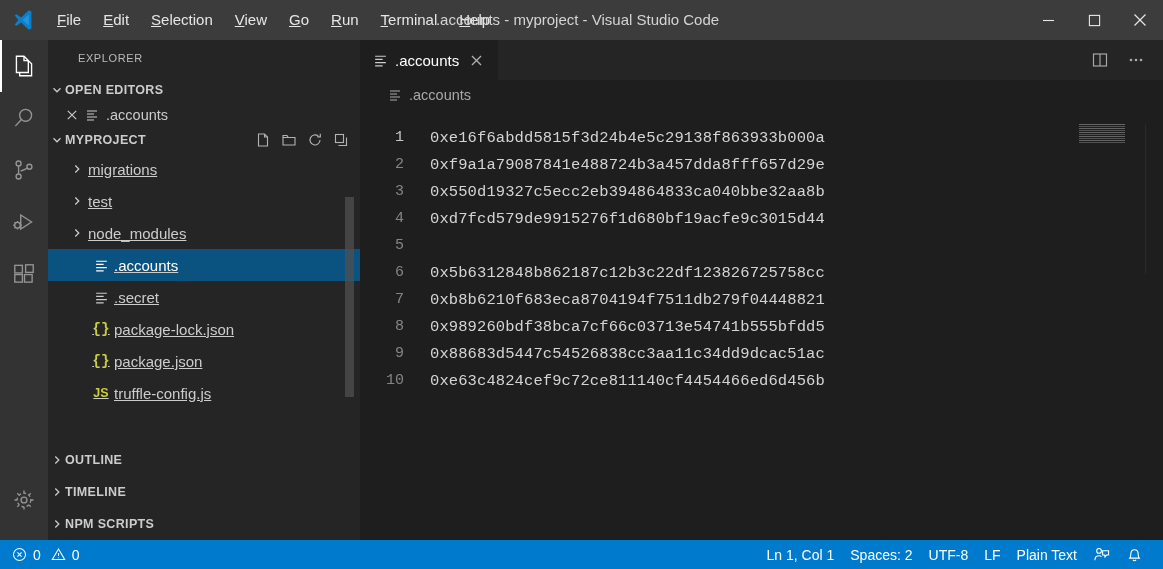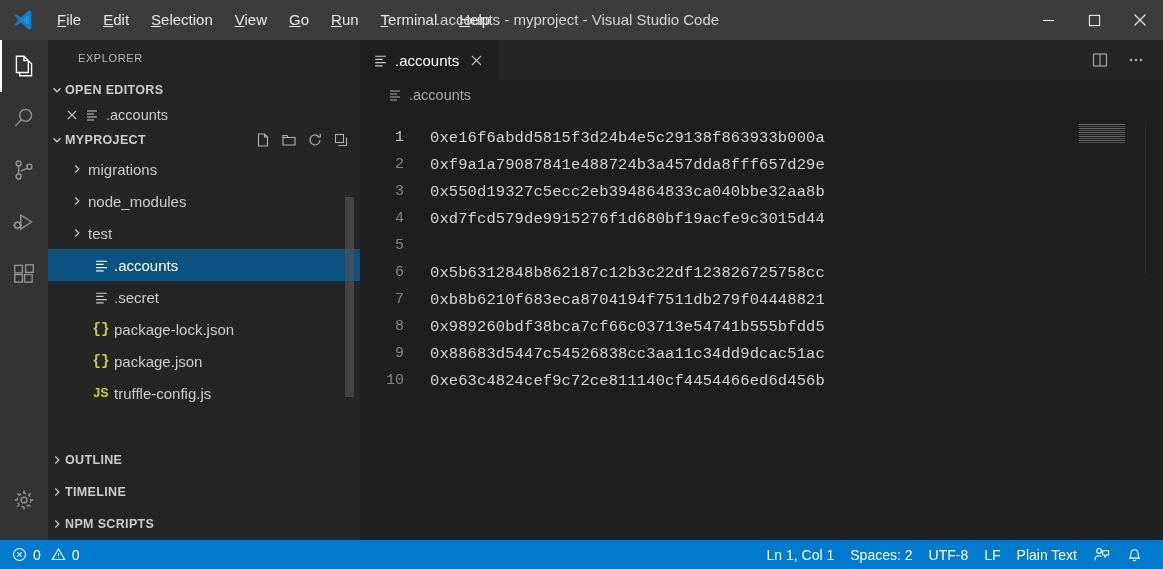--- a/index.html
+++ b/index.html
@@ -291,47 +291,47 @@
           </span>
           <span class="hdr-act">
             <svg width="16" height="16" viewBox="0 0 16 16" fill="none" stroke="#cccccc" stroke-width="1.1">
               <rect x="2.5" y="2.5" width="8" height="8"></rect>
                 <path d="M5.5 13.5h8v-8"></path>
             </svg>
           </span>
         </span>
       </div>
 
-      <div class="tree" style="height:258px;">
+      <div class="tree" style="height:258px;text-decoration:underline;">
 
         <div class="tree-row">
           <span class="chev">
             <svg width="12" height="12" viewBox="0 0 12 12" fill="none" stroke="#cccccc" stroke-width="1.25">
                 <path d="M4.3 2.5 7.8 6l-3.5 3.5"></path>
               </svg>
           </span>
           <span class="fname">migrations</span>
         </div>
 
         <div class="tree-row">
           <span class="chev">
             <svg width="12" height="12" viewBox="0 0 12 12" fill="none" stroke="#cccccc" stroke-width="1.25">
                 <path d="M4.3 2.5 7.8 6l-3.5 3.5"></path>
               </svg>
           </span>
-          <span class="fname">node_modules</span>
+          <span class="fname">test</span>
         </div>
 
         <div class="tree-row">
           <span class="chev">
             <svg width="12" height="12" viewBox="0 0 12 12" fill="none" stroke="#cccccc" stroke-width="1.25">
                 <path d="M4.3 2.5 7.8 6l-3.5 3.5"></path>
               </svg>
           </span>
-          <span class="fname">test</span>
+          <span class="fname">node_modules</span>
         </div>
 
         <div class="tree-row selected">
           <span class="chev"></span>
           <span class="ficon">
             <svg width="15" height="15" viewBox="0 0 14 14" fill="none" stroke="#ffffff" stroke-width="1.1">
               <path d="M2 3h10M2 6h7M2 9h10M2 12h7"></path>
             </svg>
           </span>
           <span class="fname">.accounts</span>

